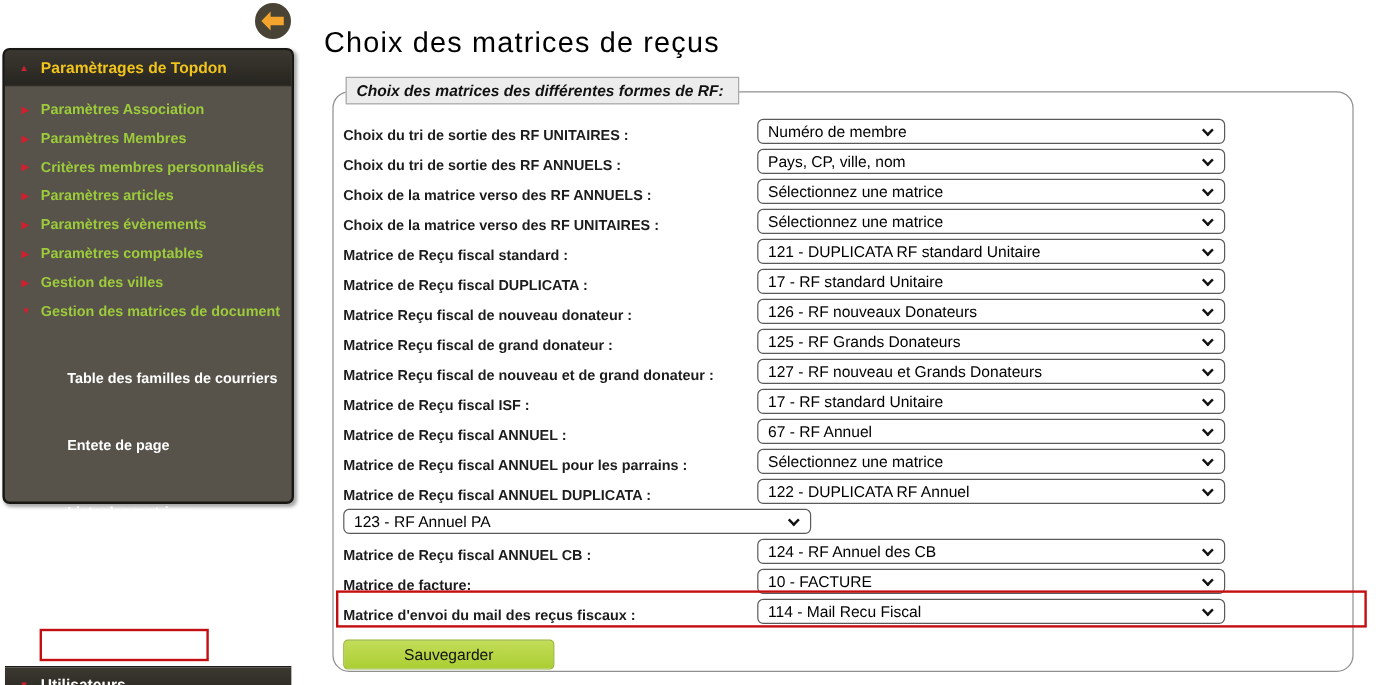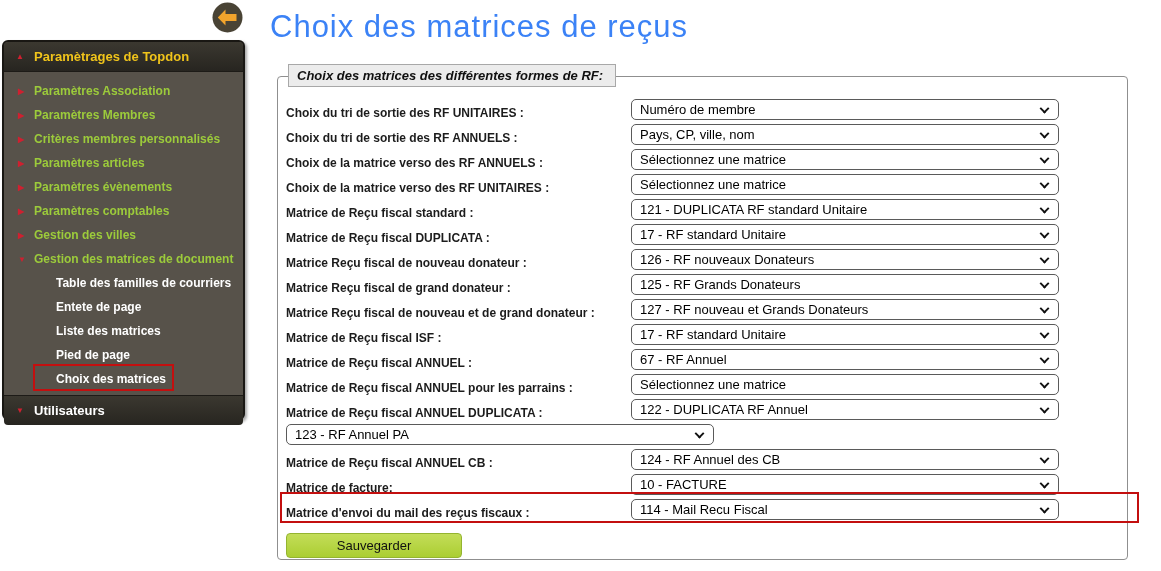--- a/index.html
+++ b/index.html
@@ -28,47 +28,47 @@
   .sb-band.bottom { border-radius:0 0 4px 4px; border-top:1px solid #1d1b17; color:#fff; }
   .sb-tri { font-size:8px; color:#cf2030; width:18px; flex:0 0 aupx; display:inline-block; flex:0 0 18px; }
   .sb-list { flex:1 1 auto; padding:7px 0 4px 0; }
   .sb-item {
     display:flex; align-items:center; height:24px; padding-left:14px;
     font-size:12px; font-weight:bold; color:#9ccb3b; cursor:pointer; white-space:nowrap;
   }
   .sb-item .sb-tri { width:16px; flex:0 0 16px; }
   .sb-sub {
     position:relative; display:flex; align-items:center; height:24px; padding-left:52px;
-    font-size:12px; font-weight:bold; color:#ffffff; cursor:pointer; white-space:nowrap;
+    font-size:12px; font-weight:bold; color:#ffffff; cursor:pointer; white-space:nowrap;margin-top:32px;
   }
   .sb-sub .annot {
     position:absolute; left:29px; top:-3px; width:141px; height:27px;
     border:2px solid #c30f0f; pointer-events:none;
   }
 
   
   .page-title {
-    position:absolute; left:270px; top:9px;
-    font-size:31px; color:#3b82f6; letter-spacing:1px; font-weight:normal;
+    position:absolute; left:270px; top:22px;
+    font-size:24px; color:#000000; letter-spacing:1px; font-weight:normal;
   }
   .fieldset {
     position:absolute; left:277px; top:76px; width:851px; height:484px;
-    border:1px solid #8f8f8f; border-radius:4px;
+    border:1px solid #8f8f8f; border-radius:14px;
   }
   .legend {
     position:absolute; left:10px; top:-13px;
     background:#ececec; border:1px solid #a8a8a8;
     padding:3px 12px 3px 8px; font-size:13px; font-weight:bold; font-style:italic; color:#111;
     white-space:nowrap;
   }
   .rows { padding:18px 8px 0 8px; }
   .form-row { display:flex; align-items:flex-end; height:25px; position:relative; }
   .form-label { width:345px; font-size:12px; font-weight:bold; color:#1c1c1c; white-space:nowrap; }
   .selectbox {
-    position:relative; width:428px; height:21px;
+    position:relative; width:390px; height:21px;
     background:#fff; border:1px solid #5a5a5a; border-radius:5px;
     display:flex; align-items:center; padding:0 24px 0 8px;
     font-size:13px; color:#000; cursor:pointer; white-space:nowrap; overflow:hidden;
   }
   .chev {
     position:absolute; right:10px; top:50%; width:7px; height:7px;
     border-right:2px solid #111; border-bottom:2px solid #111;
     transform:translateY(-70%) rotate(45deg);
   }
   .form-row .row-annot {

